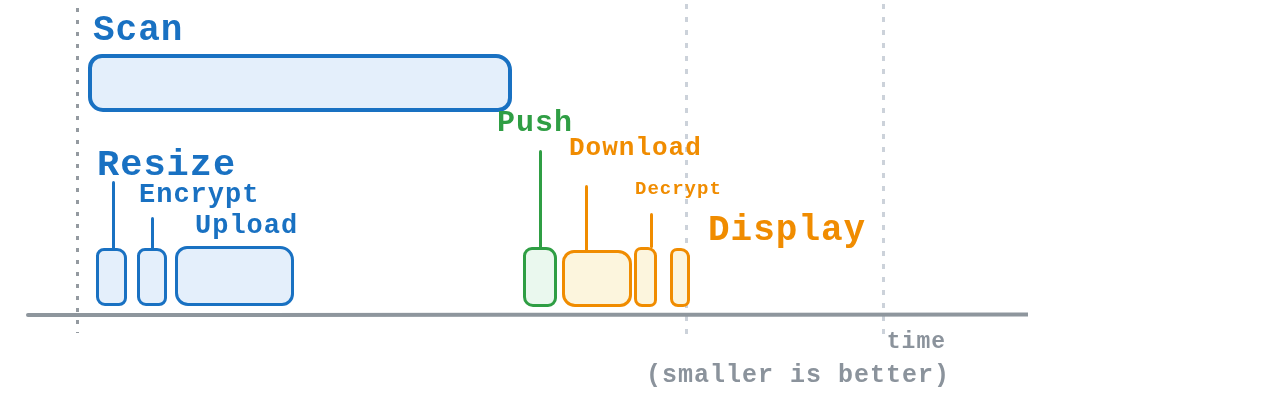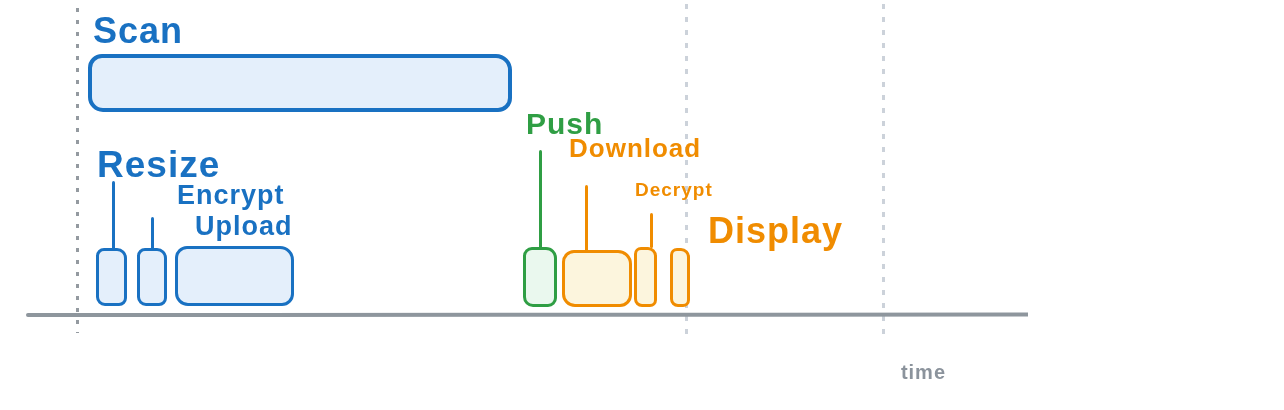--- a/index.html
+++ b/index.html
@@ -6,21 +6,21 @@
     margin: 0;
     padding: 0;
     background: #ffffff;
   }
   .canvas {
     position: relative;
     width: 1028px;
     height: 410px;
     background: var(--background, #ffffff);
     overflow: hidden;
-    font-family: Liberation Sans, sans-serif;
+    font-family: Liberation Mono, monospace;
   }
   
   .gridline {
     position: absolute;
     width: 3px;
     pointer-events: none;
   }
   .gridline-dark {
     background: repeating-linear-gradient(
       to bottom,
@@ -55,25 +55,24 @@
   .axis-svg {
     position: absolute;
     left: 0;
     top: 0;
     pointer-events: none;
   }
   .axis-label-time {
     position: absolute;
     right: 82px;
     top: 329px;
-    font-size: 20px;
+    font-size: 23px;
     font-weight: 600;
     letter-spacing: 1px;
     color: var(--label_gray);
-    margin-top: 32px;
   }
   .axis-label-sub {
     position: absolute;
     right: 78px;
     top: 361px;
     font-size: 25px;
     font-weight: 600;
     letter-spacing: 1px;
     color: var(--label_gray);
   }
@@ -94,33 +93,34 @@
     <path d="M28 315 Q 640 312.5 1247 314.5" fill="none" style="stroke: var(--axis_gray)" stroke-width="4" stroke-linecap="round"></path>
     <path d="M1226 296 L1268 314.5 L1225 335" fill="none" style="stroke: var(--axis_gray)" stroke-width="5" stroke-linecap="round" stroke-linejoin="round"></path>
   </svg>
 
   <div>
       <div class="task-label" style="left: 93px; top: 12px; font-size: 36px; color: rgb(25, 113, 194);">Scan</div>
       <div class="task-box" style="left: 88px; top: 54px; width: 424px; height: 58px; border-width: 4px; border-color: rgb(25, 113, 194); background: rgb(228, 239, 251); border-radius: 14px 16px 14px 15px;"></div>
       <div class="task-label" style="left: 97px; top: 146px; font-size: 37px; color: rgb(25, 113, 194);">Resize</div>
       <div class="task-leader" style="left: 112px; top: 181px; height: 69px; background: rgb(25, 113, 194);"></div>
       <div class="task-box" style="left: 96px; top: 248px; width: 31px; height: 58px; border-width: 3.5px; border-color: rgb(25, 113, 194); background: rgb(228, 239, 251); border-radius: 8px 10px 8px 9px;"></div>
-      <div class="task-label" style="left: 139px; top: 181px; font-size: 27px; color: rgb(25, 113, 194); margin-left: 38px;">Encrypt</div>
+      <div class="task-label" style="left: 139px; top: 181px; font-size: 27px; color: rgb(25, 113, 194);">Encrypt</div>
       <div class="task-leader" style="left: 151px; top: 217px; height: 33px; background: rgb(25, 113, 194);"></div>
       <div class="task-box" style="left: 137px; top: 248px; width: 30px; height: 58px; border-width: 3.5px; border-color: rgb(25, 113, 194); background: rgb(228, 239, 251); border-radius: 8px 10px 8px 9px;"></div>
       <div class="task-label" style="left: 195px; top: 212px; font-size: 27px; color: rgb(25, 113, 194);">Upload</div>
       <div class="task-box" style="left: 175px; top: 246px; width: 119px; height: 60px; border-width: 3.5px; border-color: rgb(25, 113, 194); background: rgb(228, 239, 251); border-radius: 12px 14px 12px 13px;"></div>
-      <div class="task-label" style="left: 526px; top: 108px; font-size: 30px; color: rgb(47, 158, 68);">Push</div>
+      <div class="task-label" style="left: 497px; top: 108px; font-size: 30px; color: rgb(47, 158, 68);">Push</div>
       <div class="task-leader" style="left: 539px; top: 150px; height: 100px; background: rgb(47, 158, 68);"></div>
       <div class="task-box" style="left: 523px; top: 247px; width: 34px; height: 60px; border-width: 3.5px; border-color: rgb(47, 158, 68); background: rgb(234, 248, 238); border-radius: 9px 11px 9px 10px;"></div>
       <div class="task-label" style="left: 569px; top: 135px; font-size: 26px; color: rgb(240, 140, 0);">Download</div>
       <div class="task-leader" style="left: 585px; top: 185px; height: 67px; background: rgb(240, 140, 0);"></div>
       <div class="task-box" style="left: 562px; top: 250px; width: 70px; height: 57px; border-width: 3.5px; border-color: rgb(240, 140, 0); background: rgb(252, 245, 221); border-radius: 12px 14px 12px 13px;"></div>
       <div class="task-label" style="left: 635px; top: 180px; font-size: 19px; color: rgb(240, 140, 0);">Decrypt</div>
       <div class="task-leader" style="left: 650px; top: 213px; height: 35px; background: rgb(240, 140, 0);"></div>
       <div class="task-box" style="left: 634px; top: 247px; width: 23px; height: 60px; border-width: 3.5px; border-color: rgb(240, 140, 0); background: rgb(252, 245, 221); border-radius: 7px 9px 7px 8px;"></div>
       <div class="task-label" style="left: 668px; top: 212px; font-size: 36px; color: rgb(240, 140, 0); margin-left: 40px;">Display</div>
       <div class="task-box" style="left: 670px; top: 248px; width: 20px; height: 59px; border-width: 3.5px; border-color: rgb(240, 140, 0); background: rgb(252, 245, 221); border-radius: 7px 9px 7px 8px;"></div>
     </div>
 
   <div class="axis-label-time">time</div>
+  <div class="axis-label-sub">(smaller is better)</div>
 
 </div>
 
 </body></html>

